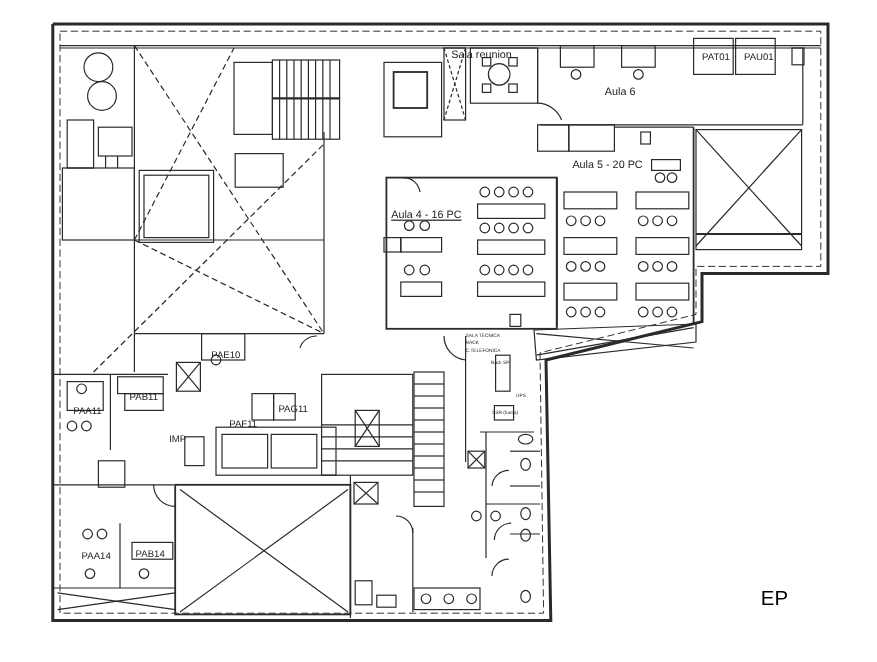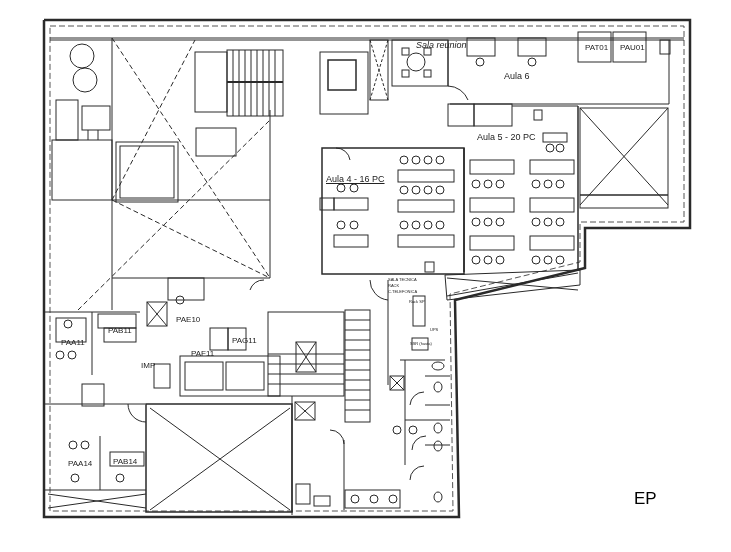--- a/index.html
+++ b/index.html
@@ -273,35 +273,35 @@
       <circle cx="85" cy="445" r="4"></circle>
     <circle cx="75" cy="478" r="4"></circle>
       <circle cx="120" cy="478" r="4"></circle>
     <line x1="100" y1="436" x2="100" y2="490"></line>
     <rect x="110" y="452" width="34" height="14"></rect>
     <rect x="296" y="484" width="14" height="20"></rect>
     <rect x="314" y="496" width="16" height="10"></rect>
   </g>
 </svg>
 
-<div class="lbl md" style="left:416px;top:41px;font-style:italic;">Sala reunion</div>
+<div class="lbl md" style="left:376px;top:41px;">Sala reunion</div>
 <div class="lbl md" style="left:504px;top:72px;">Aula 6</div>
 <div class="lbl md" style="left:477px;top:133px;">Aula 5 - 20 PC</div>
 <div class="lbl md" style="left:326px;top:175px;text-decoration:underline;">Aula 4 - 16 PC</div>
 <div class="lbl xs" style="left:388px;top:278px;">SALA TECNICA</div>
 <div class="lbl xs" style="left:388px;top:284px;">RACK</div>
 <div class="lbl xs" style="left:388px;top:290px;">C.TELEFONICA</div>
 <div class="lbl xs" style="left:409px;top:300px;">Rack SP</div>
 <div class="lbl xs" style="left:430px;top:328px;">UPS</div>
 <div class="lbl xs" style="left:410px;top:342px;">SSR (hasta)</div>
 <div class="lbl sm" style="left:141px;top:362px;">IMP</div>
 
 <div class="lbl sm" style="left:585px;top:44px;">PAT01</div>
 <div class="lbl sm" style="left:620px;top:44px;">PAU01</div>
-<div class="lbl sm" style="left:176px;top:292px;margin-top:24px;">PAE10</div>
+<div class="lbl sm" style="left:176px;top:292px;">PAE10</div>
 <div class="lbl sm" style="left:108px;top:327px;">PAB11</div>
 <div class="lbl sm" style="left:61px;top:339px;">PAA11</div>
 <div class="lbl sm" style="left:191px;top:350px;text-align:center;">PAF11</div>
 <div class="lbl sm" style="left:232px;top:337px;">PAG11</div>
 <div class="lbl sm" style="left:68px;top:460px;">PAA14</div>
 <div class="lbl sm" style="left:113px;top:458px;">PAB14</div>
 
 <div class="lbl big" style="left:634px;top:490px;">EP</div>
 
 </body></html>

